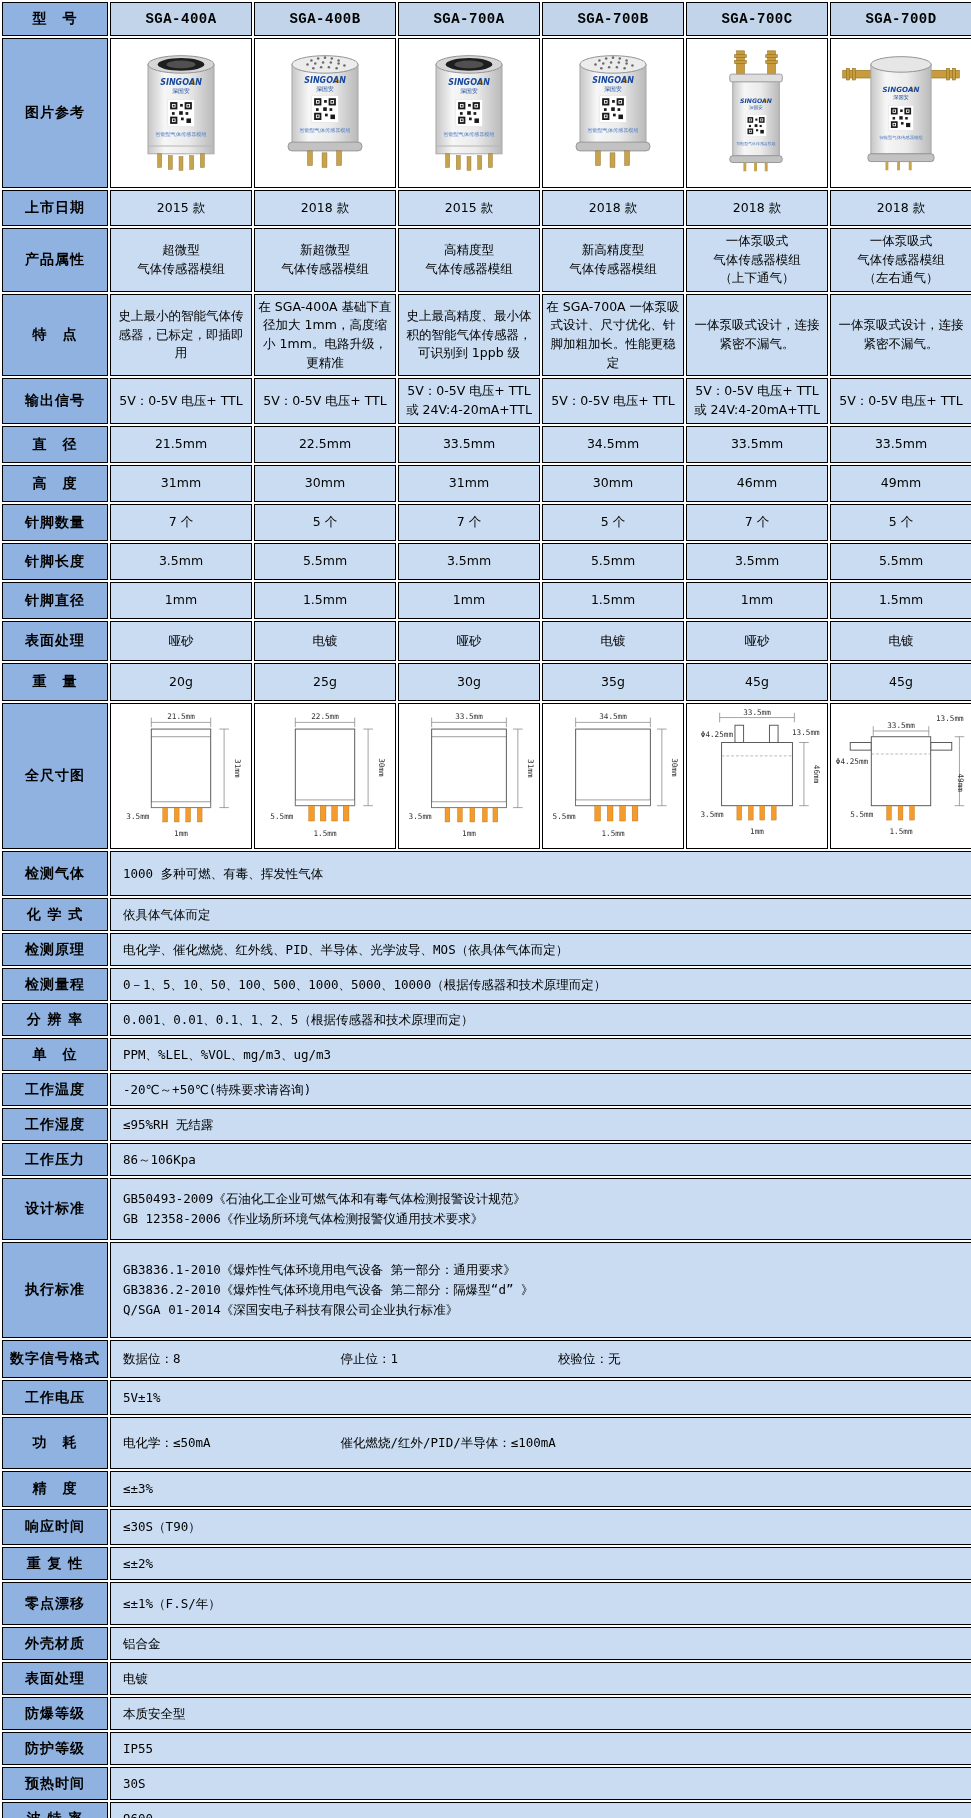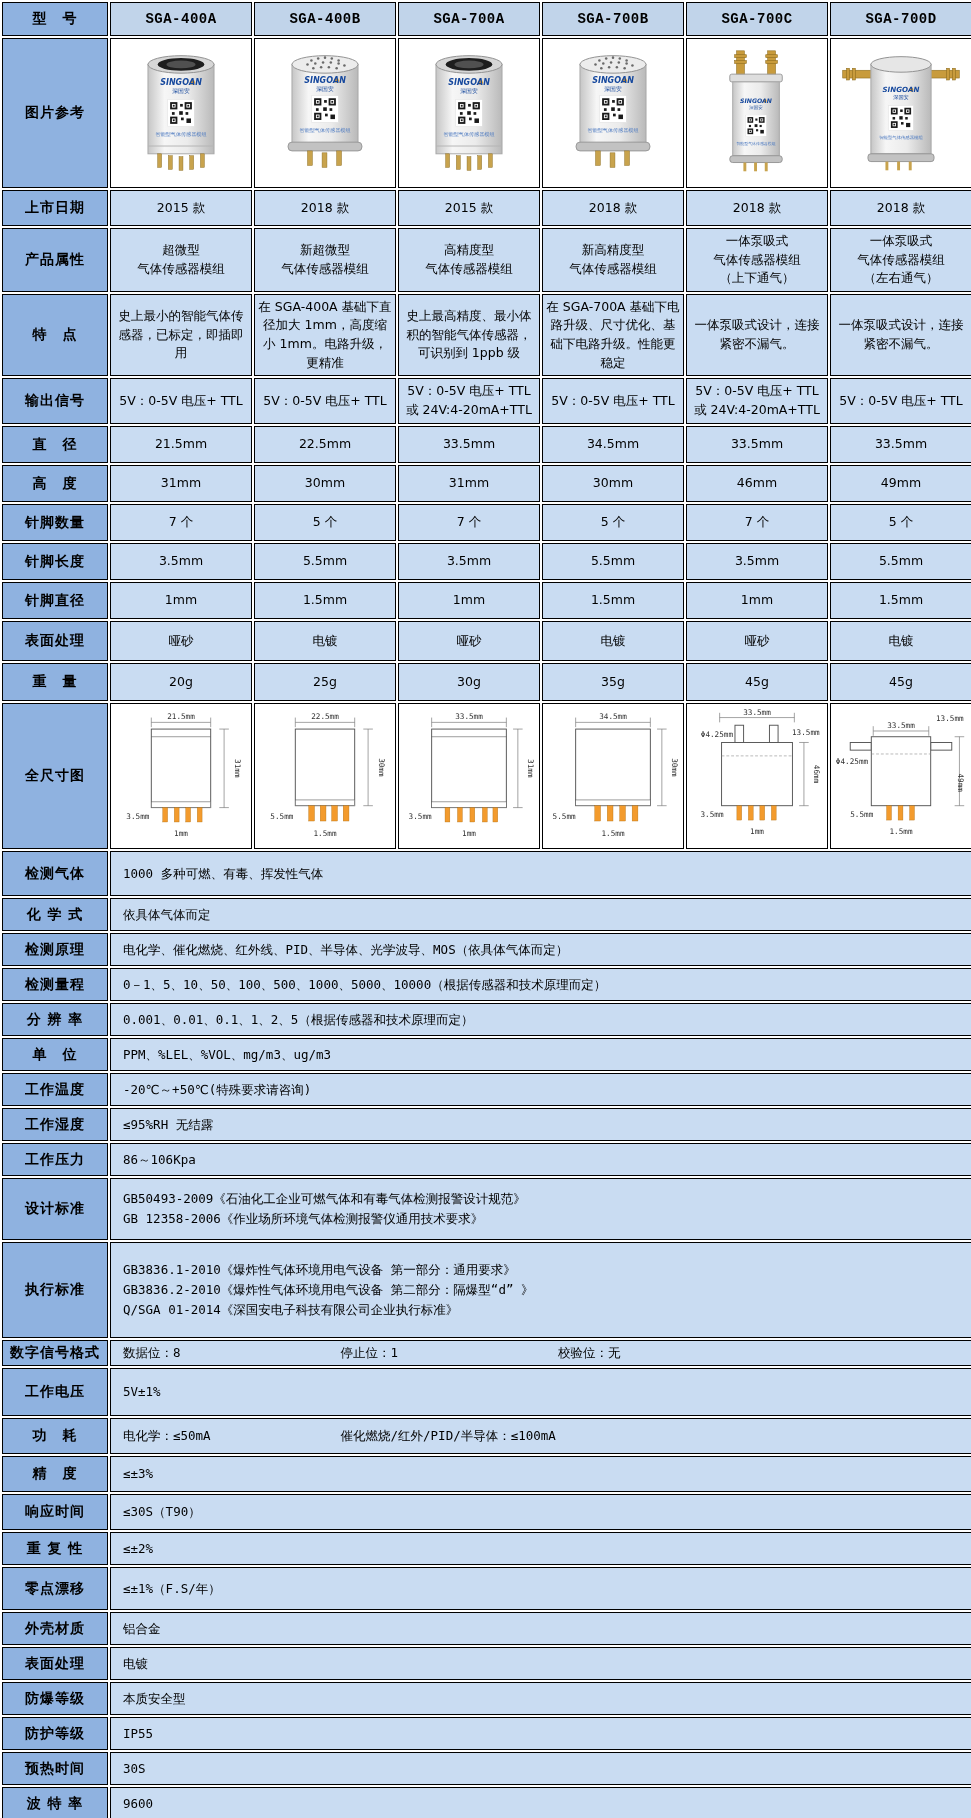--- a/index.html
+++ b/index.html
@@ -236,21 +236,21 @@
     <td class="val">一体泵吸式
 气体传感器模组
 （左右通气）</td>
   </tr>
 
   <tr style="height:82px">
     <td class="lbl">特　点</td>
     <td class="val">史上最小的智能气体传感器，已标定，即插即用</td>
     <td class="val">在 SGA-400A 基础下直径加大 1mm，高度缩小 1mm。电路升级，更精准</td>
     <td class="val">史上最高精度、最小体积的智能气体传感器，可识别到 1ppb 级</td>
-    <td class="val">在 SGA-700A 基础下电路升级、尺寸优化、基础下电路升级。性能更稳定</td>
+    <td class="val">在 SGA-700A 一体泵吸式设计、尺寸优化、针脚加粗加长。性能更稳定</td>
     <td class="val">一体泵吸式设计，连接紧密不漏气。</td>
     <td class="val">一体泵吸式设计，连接紧密不漏气。</td>
   </tr>
 
   <tr style="height:46px">
     <td class="lbl">输出信号</td>
     <td class="val">5V：0-5V 电压+ TTL</td>
     <td class="val">5V：0-5V 电压+ TTL</td>
     <td class="val">5V：0-5V 电压+ TTL
 或 24V:4-20mA+TTL</td>
@@ -525,33 +525,33 @@
     </td>
   </tr>
   <tr style="height:96px">
     <td class="lbl">执行标准</td>
     <td class="spec" colspan="6">
       <div>GB3836.1-2010《爆炸性气体环境用电气设备 第一部分：通用要求》</div>
       <div>GB3836.2-2010《爆炸性气体环境用电气设备 第二部分：隔爆型“d” 》</div>
       <div>Q/SGA 01-2014《深国安电子科技有限公司企业执行标准》</div>
     </td>
   </tr>
-  <tr style="height:26px">
+  <tr style="height:38px">
     <td class="lbl">数字信号格式</td>
     <td class="spec" colspan="6">
       <span class="part">数据位：8</span>
       <span class="part">停止位：1</span>
       <span>校验位：无</span>
     </td>
   </tr>
-  <tr style="height:48px">
+  <tr style="height:35px">
           <td class="lbl">工作电压</td>
           <td class="spec" colspan="6">5V±1%</td>
         </tr>
-  <tr style="height:36px">
+  <tr style="height:52px">
     <td class="lbl">功　耗</td>
     <td class="spec" colspan="6">
       <span class="part">电化学：≤50mA</span>
       <span>催化燃烧/红外/PID/半导体：≤100mA</span>
     </td>
   </tr>
   <tr style="height:36px">
           <td class="lbl">精　度</td>
           <td class="spec" colspan="6">≤±3%</td>
         </tr>

